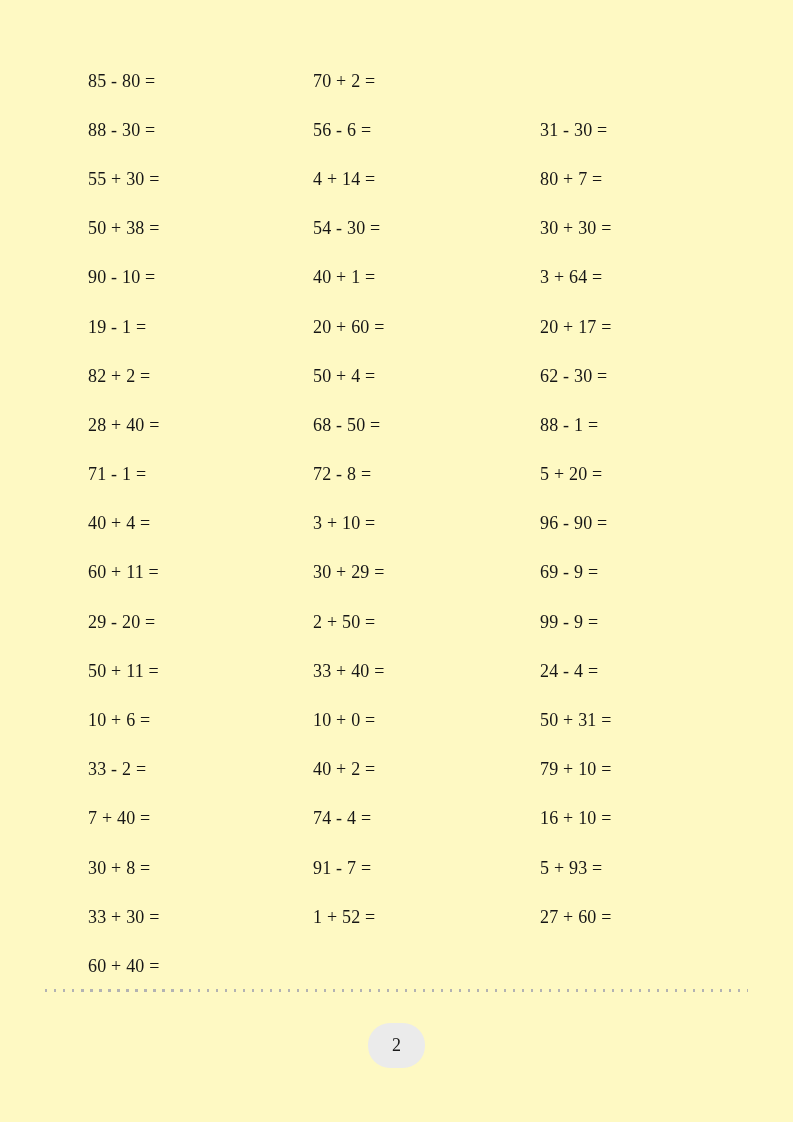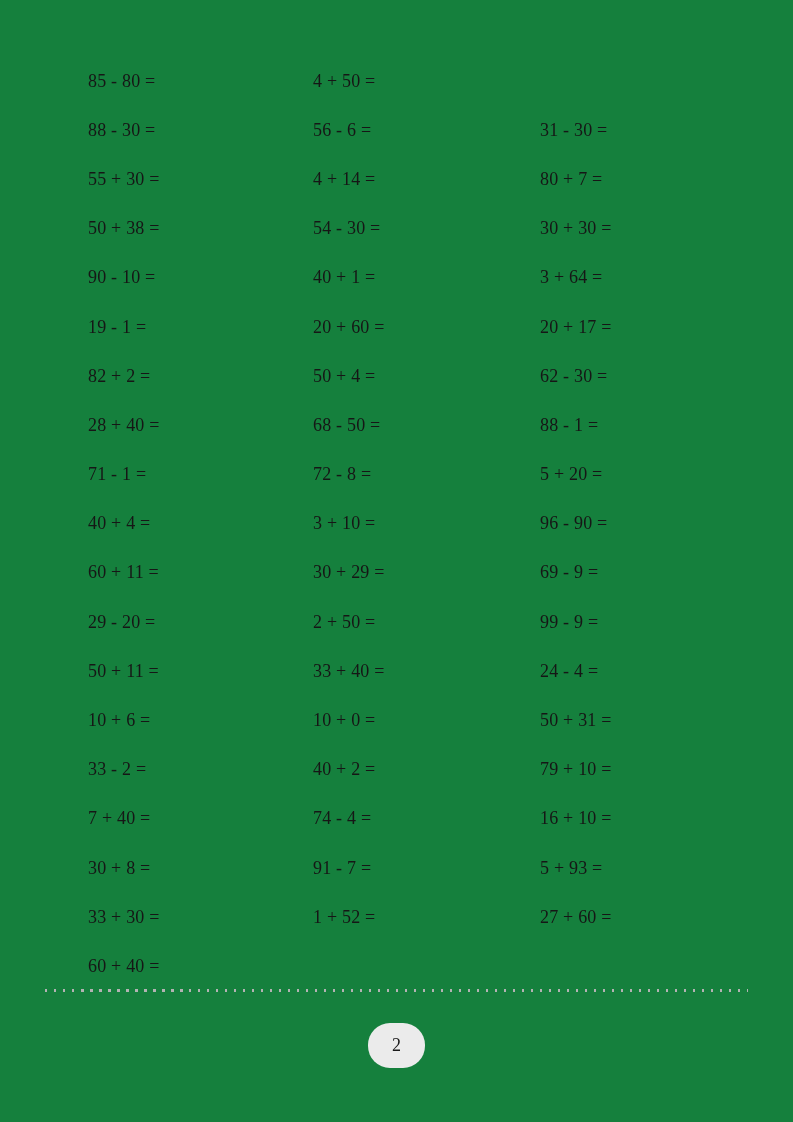--- a/index.html
+++ b/index.html
@@ -4,21 +4,21 @@
 <style>
   html, body {
     margin: 0;
     padding: 0;
     background: #ffffff;
   }
   .page {
     position: relative;
     width: 793px;
     height: 1122px;
-    background: #15803d;
+    background: #fef9c3;
     overflow: hidden;
     font-family: "Liberation Serif", serif;
     color: #161616;
   }
   .problem-grid {
     position: absolute;
     top: 56px;
     left: 0;
     right: 0;
   }
@@ -62,21 +62,21 @@
     color: #1a1a1a;
   }
 </style>
 </head>
 <body>
 
 <div class="page">
   <div class="problem-grid">
       <div class="row">
         <span class="cell">85 - 80 =</span>
-        <span class="cell">4 + 50 =</span>
+        <span class="cell">70 + 2 =</span>
       </div>
       <div class="row">
         <span class="cell">88 - 30 =</span>
         <span class="cell">56 - 6 =</span>
         <span class="cell">31 - 30 =</span>
       </div>
       <div class="row">
         <span class="cell">55 + 30 =</span>
         <span class="cell">4 + 14 =</span>
         <span class="cell">80 + 7 =</span>

